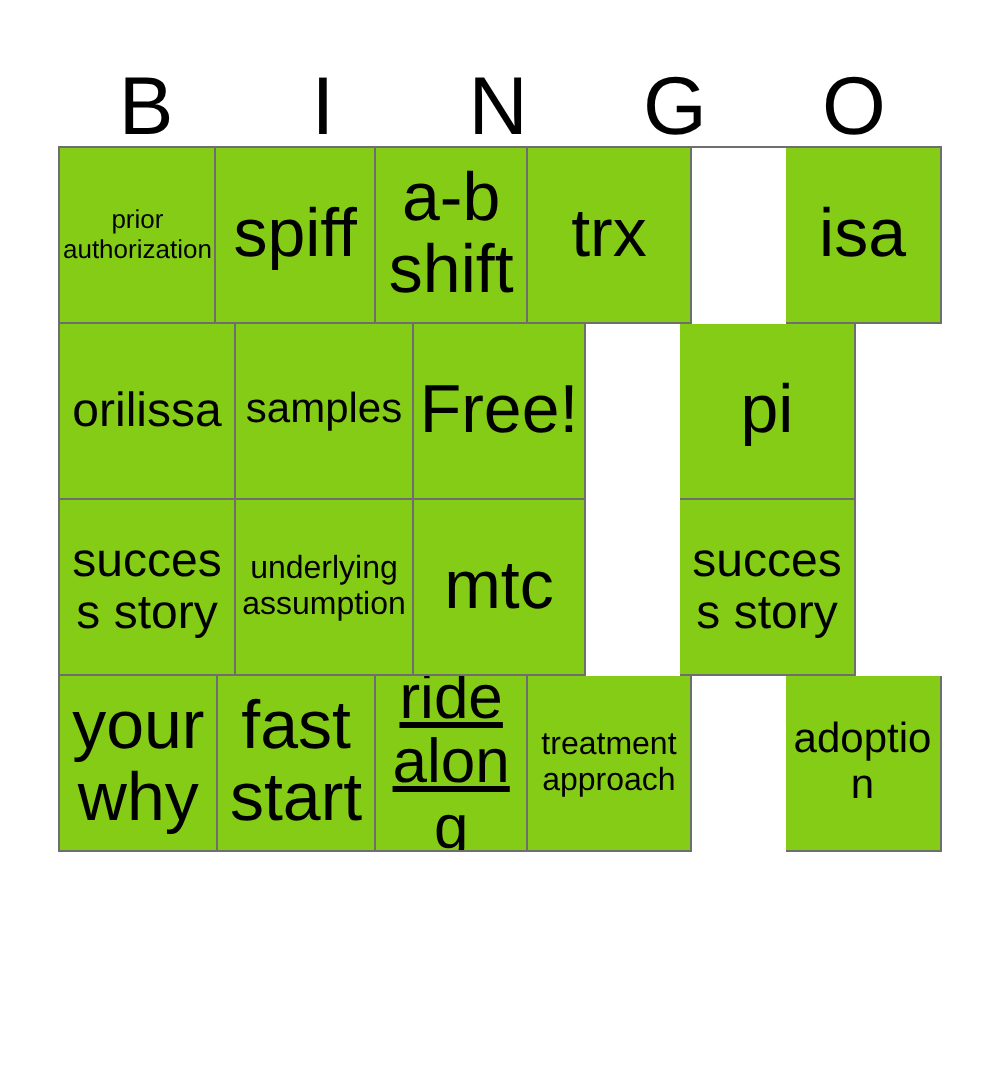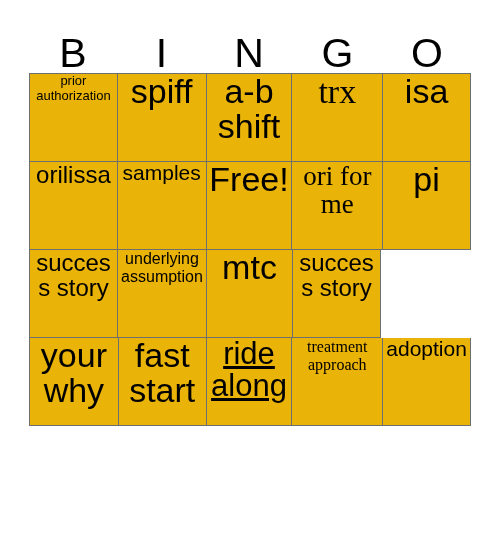--- a/index.html
+++ b/index.html
@@ -56,31 +56,31 @@
   .grid-row {
     display: flex;
     width: 100%;
   }
   .cell {
     box-sizing: border-box;
     height: 88px;
     border-right: 1px solid #6e6e6e;
     border-bottom: 1px solid #6e6e6e;
     display: flex;
-    align-items: flex-start;
+    align-items: center;
     justify-content: center;
     text-align: center;
     overflow: hidden;
-    background: #eab308;
+    background: #84cc16;
   }
   .c0 { width: 88px; }
   .c1 { width: 89px; }
   .c2 { width: 86px; }
-  .c3 { width: 91px; font-family: Liberation Serif, serif; }
-  .c4 { width: 88px; }
+  .c3 { width: 91px; }
+  .c4 { width: 88px; margin-left: 47px; }
 
   .cell-text {
     display: block;
     width: 100%;
     line-height: 1.04;
     padding: 0 1px;
     box-sizing: border-box;
     word-wrap: break-word;
     font-weight: 400;
   }
@@ -131,23 +131,20 @@
     <div class="grid-row">
       <div class="cell c0">
           <span class="cell-text sz-ml">orilissa</span>
         </div>
       <div class="cell c1">
           <span class="cell-text sz-m">samples</span>
         </div>
       <div class="cell c2">
           <span class="cell-text sz-xxl">Free!</span>
         </div>
-      <div class="cell c3">
-          <span class="cell-text sz-l">ori for me</span>
-        </div>
       <div class="cell c4">
           <span class="cell-text sz-xxl">pi</span>
         </div>
     </div>
 
     <div class="grid-row">
       <div class="cell c0">
           <span class="cell-text sz-ml">success story</span>
         </div>
       <div class="cell c1">

